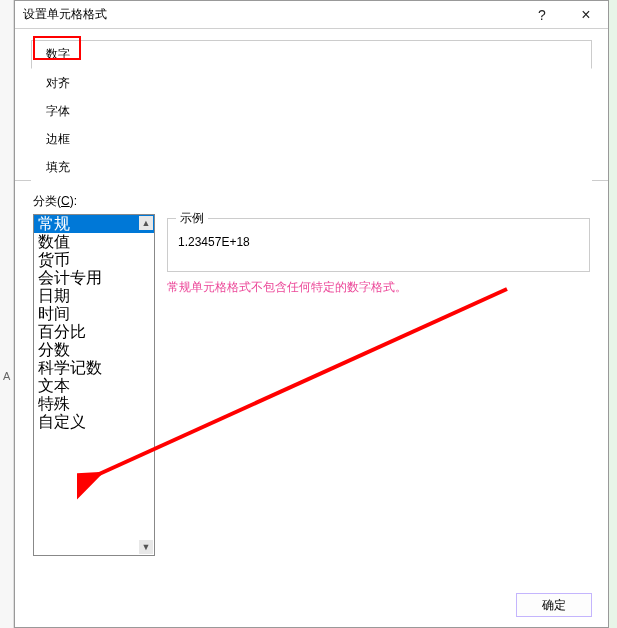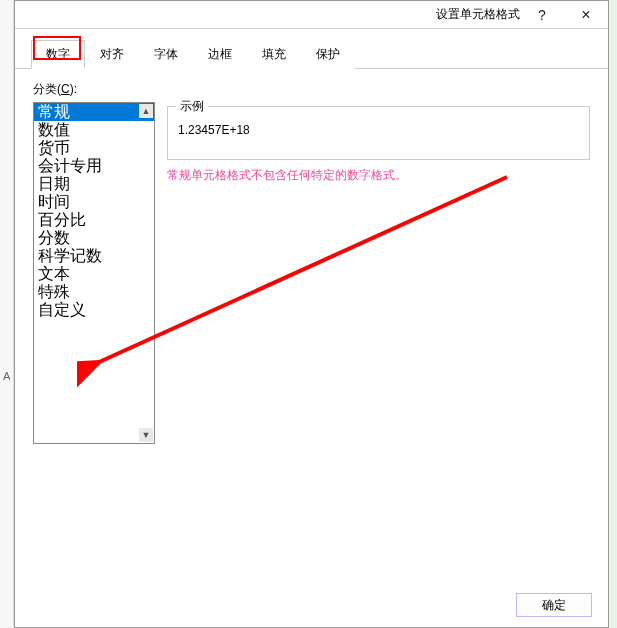--- a/index.html
+++ b/index.html
@@ -22,38 +22,39 @@
     border: 1px solid #999;
   }
   .titlebar {
     height: 28px;
     background: #fff;
     display: flex;
     align-items: center;
     padding-left: 8px;
     border-bottom: 1px solid #d0d0d0;
   }
-  .titlebar-title { flex: 1; font-size: 12px; color: #000; text-align: right; }
+  .titlebar-title { flex: 1; font-size: 12px; color: #000; }
   .titlebar-btn {
     width: 44px;
     height: 28px;
     display: flex;
     align-items: center;
     justify-content: center;
     font-size: 14px;
     color: #222;
     cursor: pointer;
   }
   .titlebar-btn.close { font-size: 16px; }
   .tabstrip {
     display: flex;
     padding: 10px 16px 0 16px;
     gap: 0;
     border-bottom: 1px solid #ccc;
     position: relative;
+    flex-direction: column;
   }
   .tab {
     padding: 5px 14px;
     border: 1px solid transparent;
     border-bottom: none;
     font-size: 12px;
     color: #000;
     cursor: pointer;
     position: relative;
     top: 1px;
@@ -192,21 +193,20 @@
     <div class="titlebar-btn">?</div>
     <div class="titlebar-btn close">×</div>
   </div>
 
   <div class="tabstrip">
     <div class="tab active">数字</div>
     <div class="tab">对齐</div>
     <div class="tab">字体</div>
     <div class="tab">边框</div>
     <div class="tab">填充</div>
-    <div class="tab">保护</div>
     <div class="tab-highlight"></div>
   </div>
 
   <div class="body">
 
     <div class="cat-label">
       <span>分类(</span><span class="u">C</span><span>):</span>
     </div>
 
     <div class="main-row">

